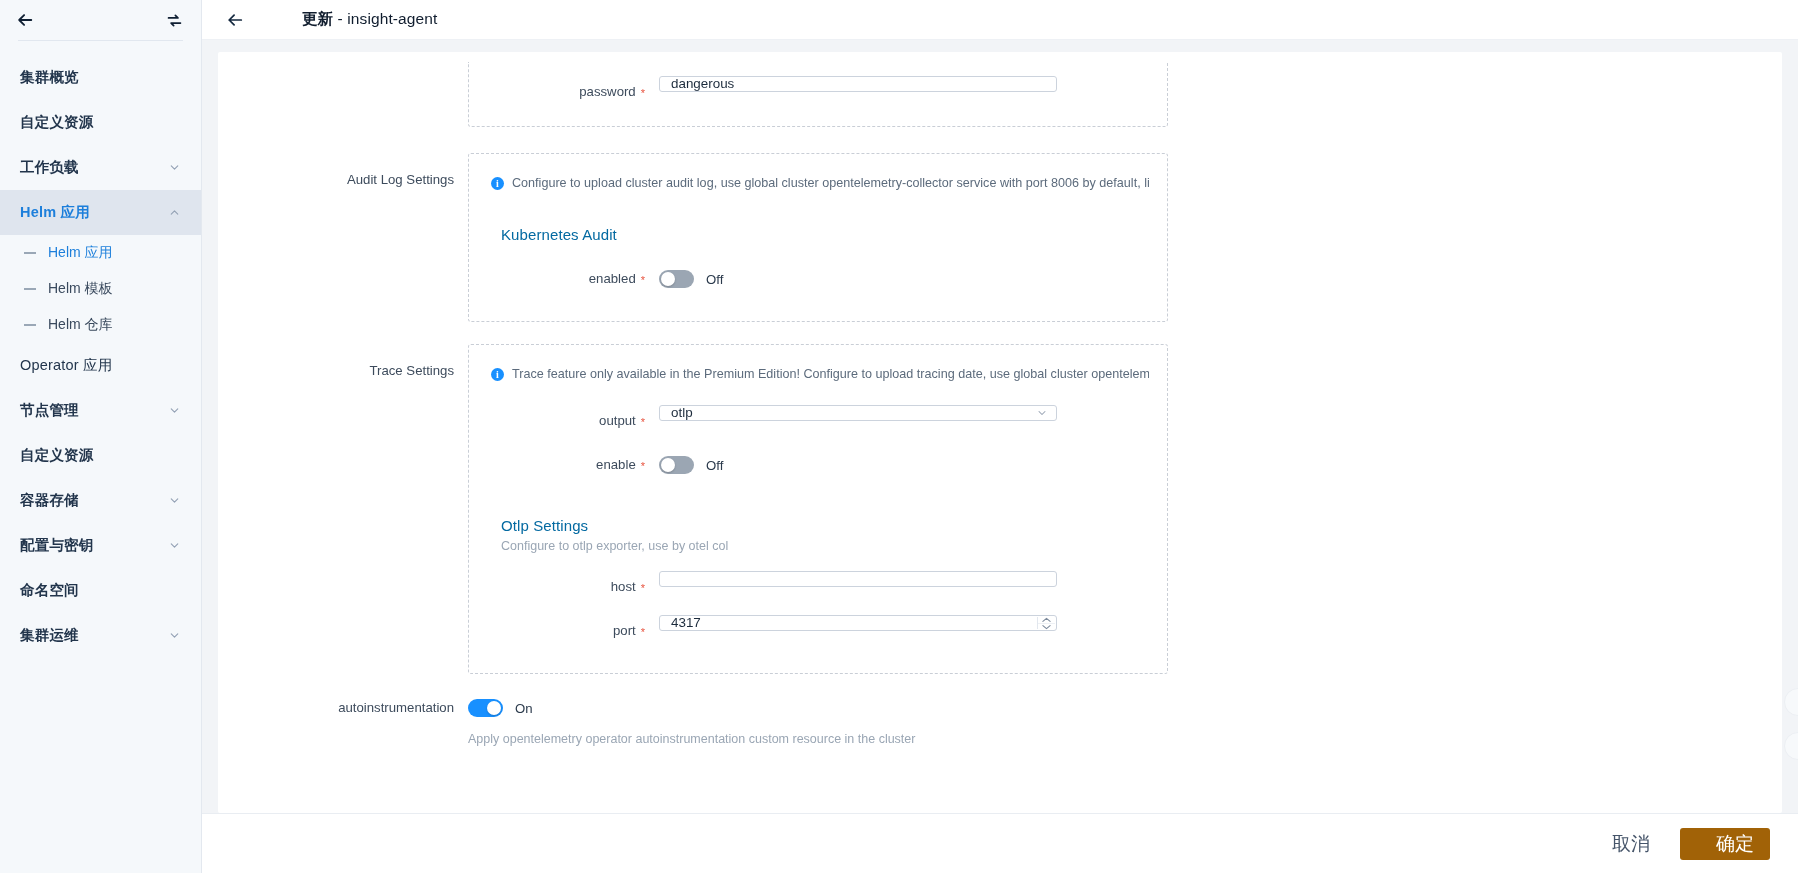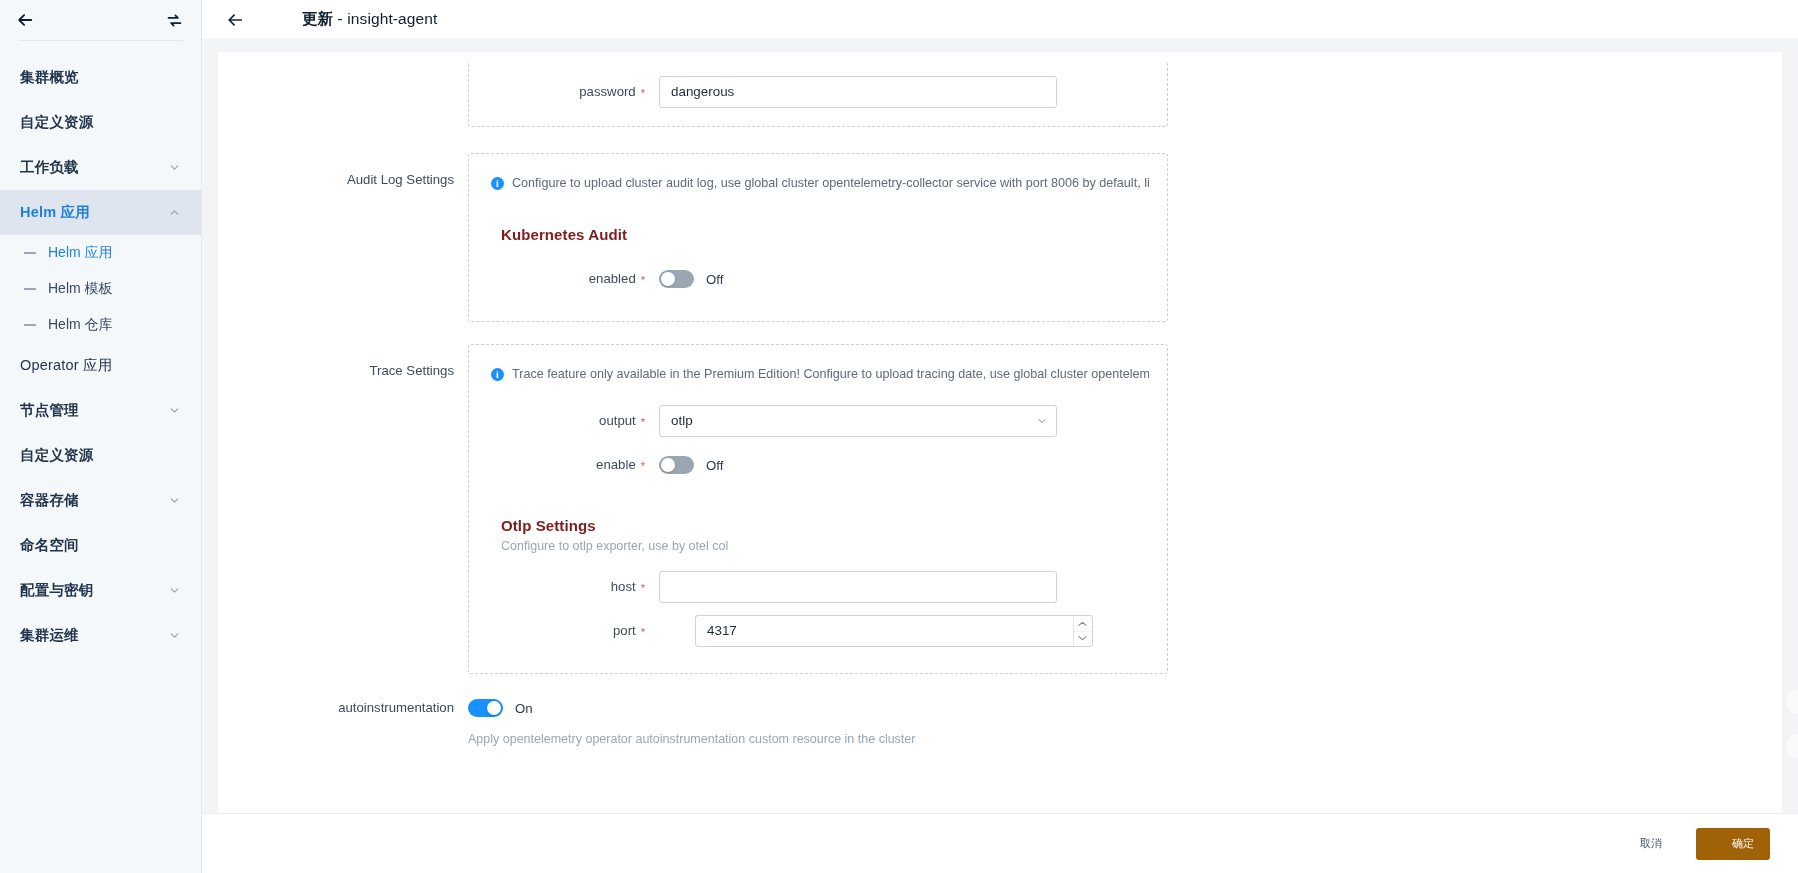--- a/index.html
+++ b/index.html
@@ -165,21 +165,21 @@
   }
   .req {
     color: #e8533f;
     font-size: 11px;
     margin-left: 5px;
     position: relative;
     top: 1px;
   }
   .field {
     width: 398px;
-    height: 32px;
+    height: 16px;
     border: 1px solid #ccd3dd;
     border-radius: 3px;
     background: #fff;
     font-size: 13.4px;
     color: #1c2b3c;
     padding: 0 11px;
     line-height: 30px;
     display: flex;
     align-items: center;
     position: relative;
@@ -240,22 +240,22 @@
     font-size: 10px;
     font-weight: bold;
     line-height: 13px;
     text-align: center;
     margin-right: 8px;
     flex: 0 0 13px;
     font-family: "Liberation Serif", serif;
   }
   .section-title {
     font-size: 15px;
-    color: #7f1d1d;
-    font-weight: 700;
+    color: #0369a1;
+    font-weight: 400;
     letter-spacing: .1px;
   }
   .section-sub {
     font-size: 12.5px;
     color: #9aa6b4;
     margin-top: 5px;
   }
 
   
   .toggle {
@@ -293,21 +293,21 @@
     display: flex;
     align-items: center;
     justify-content: flex-end;
     padding-right: 28px;
     gap: 14px;
   }
   .btn {
     height: 32px;
     min-width: 62px;
     border-radius: 3px;
-    font-size: 11px;
+    font-size: 19px;
     display: flex;
     align-items: center;
     justify-content: center;
     cursor: pointer;
     padding: 0 16px;
   }
   .btn-text { color: #46556a; background: transparent; }
   .btn-primary { background: #a16207; color: #fff; padding-left: 36px; }
 
   .hint-text {
@@ -406,30 +406,30 @@
       <div class="nav-item">
         <span class="nav-label">容器存储</span>
         <span class="chev">
           <svg width="13" height="13" viewBox="0 0 16 16" fill="none">
               <path d="M4 6l4 4 4-4" stroke="#93a1b4" stroke-width="1.4" stroke-linecap="round" stroke-linejoin="round"></path>
             </svg>
         </span>
       </div>
 
       <div class="nav-item">
-        <span class="nav-label">命名空间</span>
-      </div>
-
-      <div class="nav-item">
         <span class="nav-label">配置与密钥</span>
         <span class="chev">
           <svg width="13" height="13" viewBox="0 0 16 16" fill="none">
               <path d="M4 6l4 4 4-4" stroke="#93a1b4" stroke-width="1.4" stroke-linecap="round" stroke-linejoin="round"></path>
             </svg>
         </span>
+      </div>
+
+      <div class="nav-item">
+        <span class="nav-label">命名空间</span>
       </div>
 
       <div class="nav-item">
         <span class="nav-label">集群运维</span>
         <span class="chev">
           <svg width="13" height="13" viewBox="0 0 16 16" fill="none">
               <path d="M4 6l4 4 4-4" stroke="#93a1b4" stroke-width="1.4" stroke-linecap="round" stroke-linejoin="round"></path>
             </svg>
         </span>
       </div>
@@ -537,21 +537,21 @@
 
             <div class="row" style="margin-top:18px;">
               <div class="row-label">
                 <span>host</span><span class="req">*</span>
               </div>
               <div class="field empty">
                 <span></span>
               </div>
             </div>
 
-            <div class="row" style="margin-top:12px;gap:36px;">
+            <div class="row" style="margin-top:12px;">
               <div class="row-label">
                 <span>port</span><span class="req">*</span>
               </div>
               <div class="field">
                 <span>4317</span>
                 <span class="stepper">
                   <span class="sp">
                     <svg width="9" height="6" viewBox="0 0 10 6" fill="none">
                         <path d="M1 4.5L5 1.2l4 3.3" stroke="#7c8a9c" stroke-width="1.2" stroke-linecap="round" stroke-linejoin="round"></path>
                       </svg>

